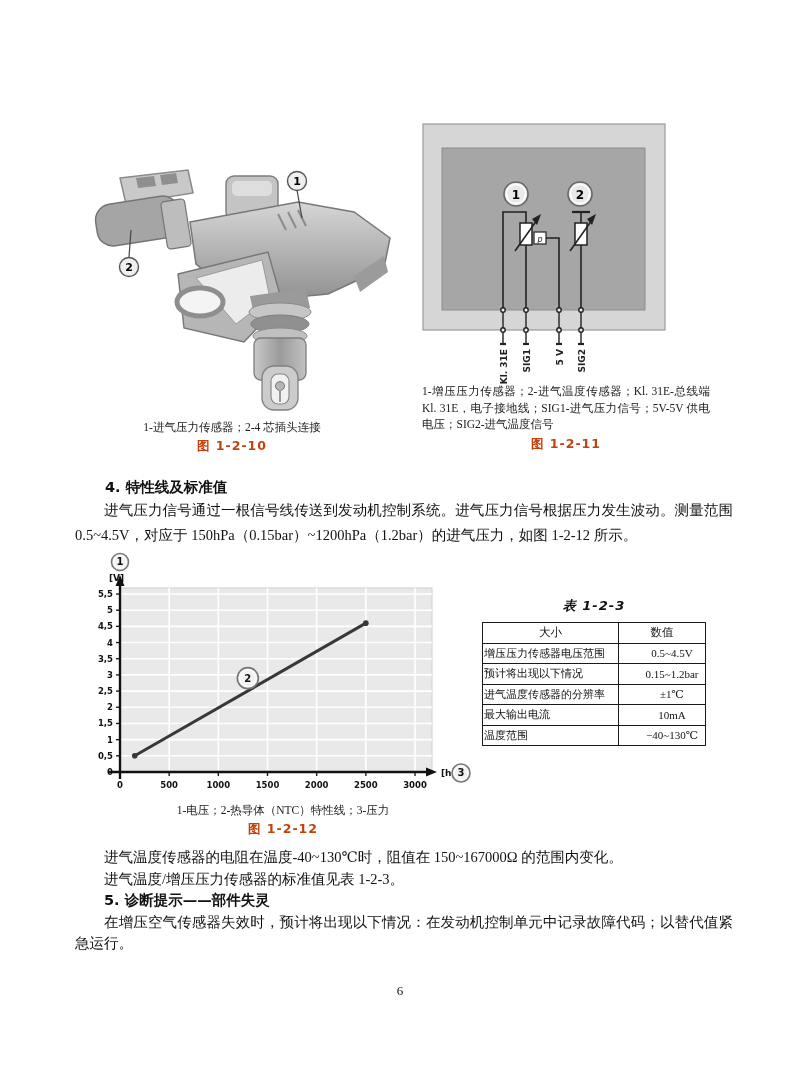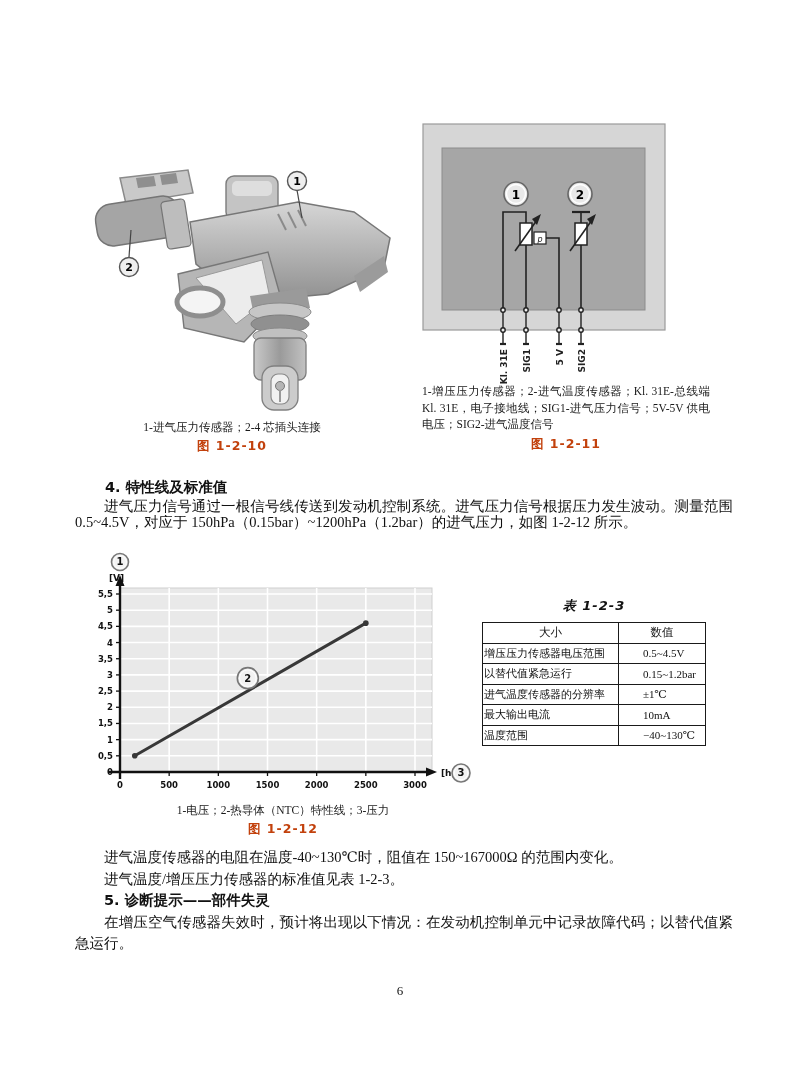--- a/index.html
+++ b/index.html
@@ -8,34 +8,34 @@
     margin:0 auto;overflow:hidden;color:#111;
     font-family:"Liberation Serif","DejaVu Serif",serif;
   }
   .abs{position:absolute;}
   .figcap{font-size:11.5px;line-height:16.5px;color:#1a1a1a;}
   .figlabel{font-size:12.5px;font-weight:bold;letter-spacing:1px;color:#c2410c;
     font-family:"DejaVu Sans","Liberation Sans",sans-serif;text-align:center;}
   .center{text-align:center;}
   .heading{font-family:"DejaVu Sans","Liberation Sans",sans-serif;
     font-weight:bold;font-size:14.5px;padding-left:30px;}
-  .bodytext{font-size:14.5px;line-height:16px;text-align:justify;}
+  .bodytext{font-size:14.5px;line-height:25px;text-align:justify;}
   .bodytext p{margin:0;text-indent:2em;}
   .sec5 p{margin:0;text-indent:2em;}
   .sec5 .heading{padding-left:0;text-indent:2em;line-height:21.5px;}
   .sec5{font-size:14.5px;line-height:21.5px;text-align:justify;}
   
   .tblwrap{width:224px;}
   .tbltitle{text-align:center;font-weight:bold;font-size:13px;letter-spacing:1px;
     font-family:"DejaVu Sans","Liberation Sans",sans-serif;margin-bottom:7px;font-style:italic;}
   table.spec{border-collapse:collapse;width:224px;font-size:11px;}
   table.spec th,table.spec td{border:1px solid #1a1a1a;height:19.5px;padding:0 4px;}
   table.spec th{font-weight:normal;text-align:center;font-size:11.5px;font-family:Liberation Mono, monospace;}
   table.spec td:first-child{width:130px;text-align:left;padding-left:1px;}
-  table.spec td:last-child{padding-left:24px;}
+  table.spec td:last-child{text-align:center;padding-left:24px;}
   .pagenum{width:800px;text-align:center;font-size:13px;}
   svg text{font-family:"DejaVu Sans","Liberation Sans",sans-serif;}
 </style>
 </head>
 <body>
 
 <div class="page">
 
   <svg class="abs" style="left:92px;top:156px;" width="324" height="258" viewBox="0 0 324 258">
     <defs>
@@ -267,21 +267,21 @@
           <th>大小</th>
           <th>数值</th>
         </tr>
       </thead>
       <tbody>
           <tr>
             <td>增压压力传感器电压范围</td>
             <td>0.5~4.5V</td>
           </tr>
           <tr>
-            <td>以替代值紧急运行</td>
+            <td>预计将出现以下情况</td>
             <td>0.15~1.2bar</td>
           </tr>
           <tr>
             <td>进气温度传感器的分辨率</td>
             <td>±1℃</td>
           </tr>
           <tr>
             <td>最大输出电流</td>
             <td>10mA</td>
           </tr>

